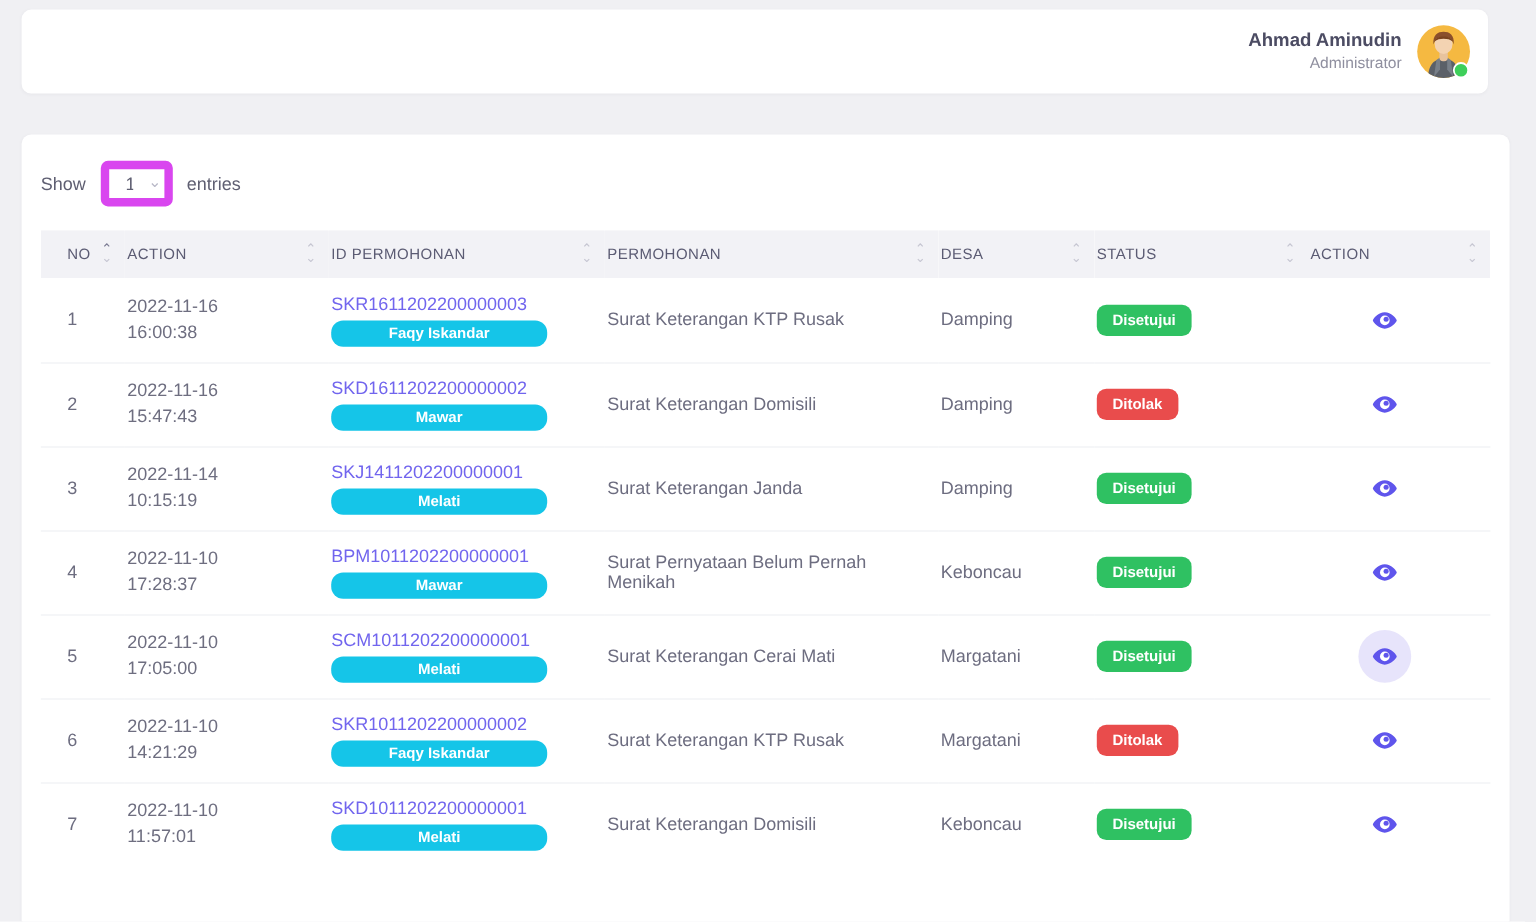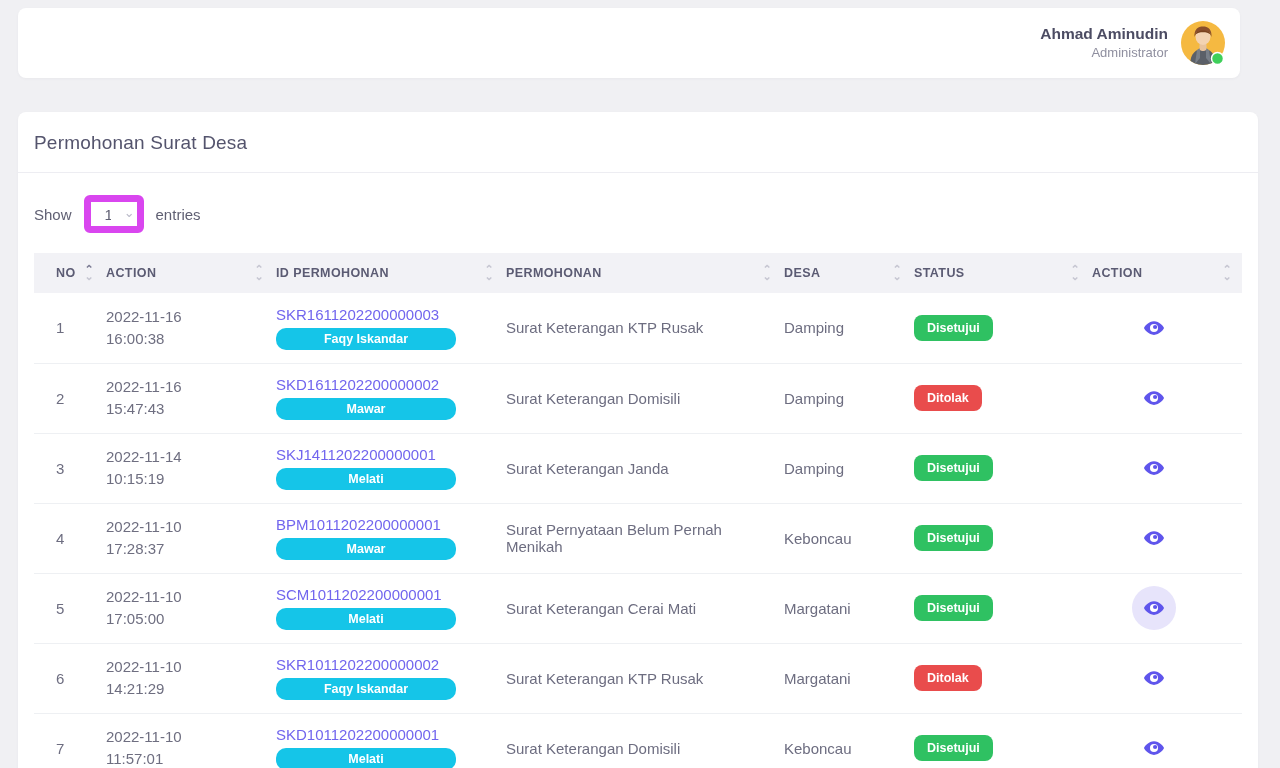--- a/index.html
+++ b/index.html
@@ -45,21 +45,21 @@
     border-radius:6px; padding:0 12px; font-size:15px; color:#5f5f72; outline:none;
     font-family:"Liberation Sans",sans-serif;
   }
   
   .table-wrap { padding:0 16px; }
   table { width:100%; border-collapse:collapse; table-layout:fixed; }
   col.c-no{width:70px;} col.c-tanggal{width:170px;} col.c-id{width:230px;}
   col.c-permohonan{width:278px;} col.c-desa{width:130px;} col.c-status{width:178px;}
   thead th {
     background:#f2f2f6; height:40px; text-align:left; position:relative;
-    font-size:12.5px; font-weight:bold; color:#5b5b73; letter-spacing:.4px;
+    font-size:12.5px; font-weight:normal; color:#5b5b73; letter-spacing:.4px;
     padding:0 26px 0 2px; cursor:pointer; user-select:none;
   }
   thead th:first-child { padding-left:22px; }
   .sort-icons { position:absolute; right:10px; top:50%; transform:translateY(-50%); display:flex; flex-direction:column; line-height:7px; font-size:11px; color:#c6c6d2; }
   .sort-icons .up.active { color:#7b7b93; }
   tbody td { border-top:1px solid #eef0f3; padding:12px 8px 12px 2px; vertical-align:middle; font-size:15px; color:#6d6d80; height:70px; }
   tbody tr:first-child td { border-top:none; }
   td.no-cell { padding-left:22px; }
   .date-line { line-height:22px; color:#6e6e80; }
   .id-link { color:#7165ee; text-decoration:none; font-size:15px; display:inline-block; cursor:pointer; }
@@ -106,23 +106,20 @@
         <ellipse cx="23" cy="16.5" rx="7.5" ry="8.5" fill="#f3d3b2"></ellipse>
         <path d="M14.5 17 C14 9 18 6.5 23 6.5 C28 6.5 32 9 31.5 17 C31.5 12.5 28 11 23 11 C18 11 14.5 12.5 14.5 17 Z" fill="#8a4f2c"></path>
         <path d="M14.5 17 C14.5 12.5 18 10.5 23 10.5 C28 10.5 31.5 12.5 31.5 17 L30.5 14.5 C28.5 12.8 26 12.2 23 12.2 C20 12.2 17.5 12.8 15.5 14.5 Z" fill="#7a431f"></path>
       </g>
       <circle cx="37.5" cy="38.5" r="6" fill="#3ecf5a" stroke="#ffffff" stroke-width="1.5"></circle>
     </svg>
   </div>
 </header>
 
 <main class="card">
-  <div class="card-header">
-    <h1 class="card-title">Permohonan Surat Desa</h1>
-  </div>
 
   <div class="controls">
     <div class="length-ctl">
       <span>Show</span>
       <span class="select-wrap">
         <select aria-label="entries per page"><option>10</option></select>
         <span class="select-caret">⌄</span>
       </span>
       <span>entries</span>
     </div>

